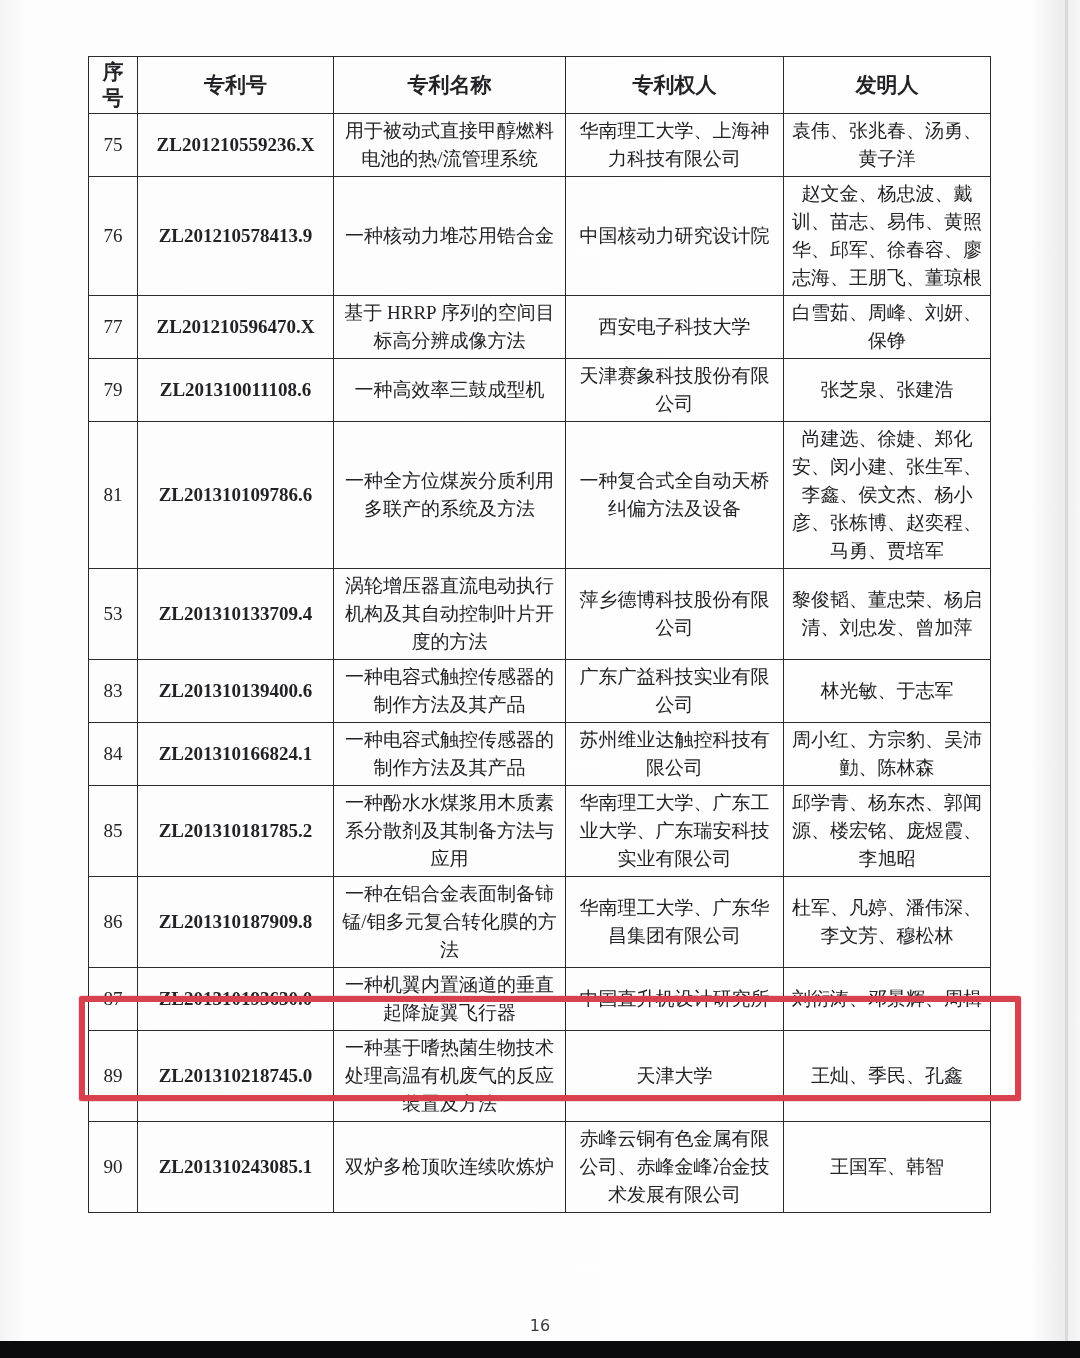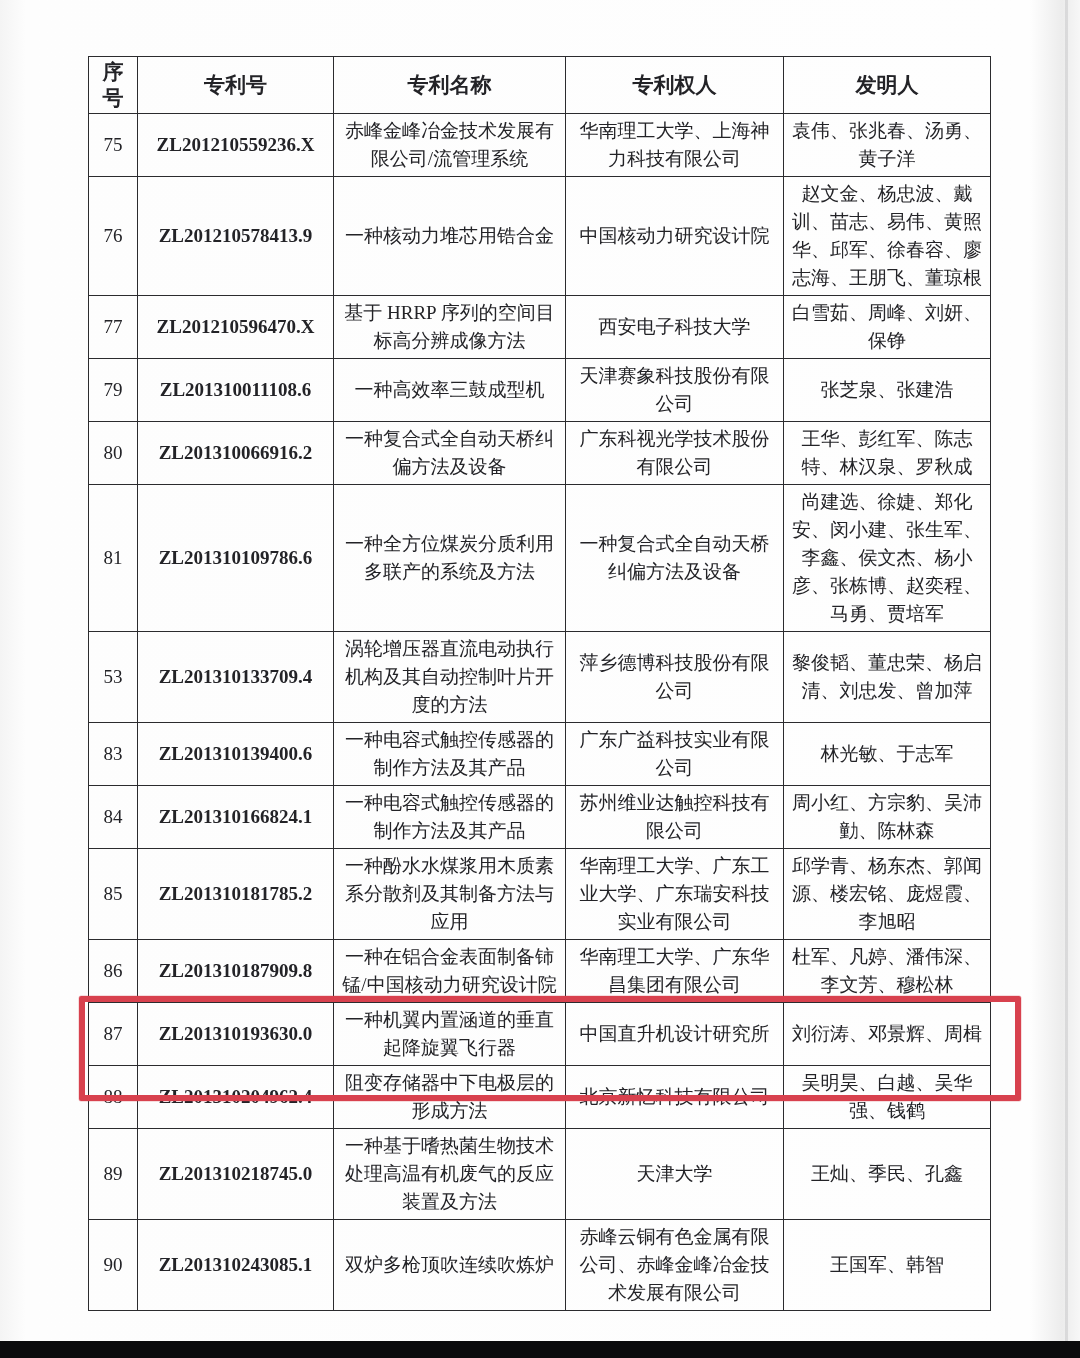--- a/index.html
+++ b/index.html
@@ -98,21 +98,21 @@
         <th>专利号</th>
         <th>专利名称</th>
         <th>专利权人</th>
         <th>发明人</th>
       </tr>
     </thead>
     <tbody>
         <tr>
     <td class="c-no">75</td>
     <td class="c-pat">ZL201210559236.X</td>
-    <td class="c-title">赤峰金峰冶金技术发展有限公司/流管理系统</td>
+    <td class="c-title">用于被动式直接甲醇燃料电池的热/流管理系统</td>
     <td class="c-owner">华南理工大学、上海神力科技有限公司</td>
     <td class="c-inv">袁伟、张兆春、汤勇、黄子洋</td>
   </tr>
         <tr>
     <td class="c-no">76</td>
     <td class="c-pat">ZL201210578413.9</td>
     <td class="c-title">一种核动力堆芯用锆合金</td>
     <td class="c-owner">中国核动力研究设计院</td>
     <td class="c-inv">赵文金、杨忠波、戴训、苗志、易伟、黄照华、邱军、徐春容、廖志海、王朋飞、董琼根</td>
   </tr>
@@ -124,27 +124,20 @@
     <td class="c-inv">白雪茹、周峰、刘妍、保铮</td>
   </tr>
         <tr>
     <td class="c-no">79</td>
     <td class="c-pat">ZL201310011108.6</td>
     <td class="c-title">一种高效率三鼓成型机</td>
     <td class="c-owner">天津赛象科技股份有限公司</td>
     <td class="c-inv">张芝泉、张建浩</td>
   </tr>
         <tr>
-    <td class="c-no">80</td>
-    <td class="c-pat">ZL201310066916.2</td>
-    <td class="c-title">一种复合式全自动天桥纠偏方法及设备</td>
-    <td class="c-owner">广东科视光学技术股份有限公司</td>
-    <td class="c-inv">王华、彭红军、陈志特、林汉泉、罗秋成</td>
-  </tr>
-        <tr>
     <td class="c-no">81</td>
     <td class="c-pat">ZL201310109786.6</td>
     <td class="c-title">一种全方位煤炭分质利用多联产的系统及方法</td>
     <td class="c-owner">一种复合式全自动天桥纠偏方法及设备</td>
     <td class="c-inv">尚建选、徐婕、郑化安、闵小建、张生军、李鑫、侯文杰、杨小彦、张栋博、赵奕程、马勇、贾培军</td>
   </tr>
         <tr>
     <td class="c-no">53</td>
     <td class="c-pat">ZL201310133709.4</td>
     <td class="c-title">涡轮增压器直流电动执行机构及其自动控制叶片开度的方法</td>
@@ -168,53 +161,47 @@
         <tr>
     <td class="c-no">85</td>
     <td class="c-pat">ZL201310181785.2</td>
     <td class="c-title">一种酚水水煤浆用木质素系分散剂及其制备方法与应用</td>
     <td class="c-owner">华南理工大学、广东工业大学、广东瑞安科技实业有限公司</td>
     <td class="c-inv">邱学青、杨东杰、郭闻源、楼宏铭、庞煜霞、李旭昭</td>
   </tr>
         <tr class="highlighted">
     <td class="c-no">86</td>
     <td class="c-pat">ZL201310187909.8</td>
-    <td class="c-title">一种在铝合金表面制备铈锰/中国核动力研究设计院</td>
+    <td class="c-title">一种在铝合金表面制备铈锰/钼多元复合转化膜的方法</td>
     <td class="c-owner">华南理工大学、广东华昌集团有限公司</td>
     <td class="c-inv">杜军、凡婷、潘伟深、李文芳、穆松林</td>
   </tr>
         <tr>
     <td class="c-no">87</td>
     <td class="c-pat">ZL201310193630.0</td>
     <td class="c-title">一种机翼内置涵道的垂直起降旋翼飞行器</td>
     <td class="c-owner">中国直升机设计研究所</td>
     <td class="c-inv">刘衍涛、邓景辉、周楫</td>
   </tr>
         <tr>
-    <td class="c-no">88</td>
-    <td class="c-pat">ZL201310204962.4</td>
-    <td class="c-title">阻变存储器中下电极层的形成方法</td>
-    <td class="c-owner">北京新忆科技有限公司</td>
-    <td class="c-inv">吴明昊、白越、吴华强、钱鹤</td>
-  </tr>
-        <tr>
     <td class="c-no">89</td>
     <td class="c-pat">ZL201310218745.0</td>
     <td class="c-title">一种基于嗜热菌生物技术处理高温有机废气的反应装置及方法</td>
     <td class="c-owner">天津大学</td>
     <td class="c-inv">王灿、季民、孔鑫</td>
   </tr>
         <tr>
     <td class="c-no">90</td>
     <td class="c-pat">ZL201310243085.1</td>
     <td class="c-title">双炉多枪顶吹连续吹炼炉</td>
     <td class="c-owner">赤峰云铜有色金属有限公司、赤峰金峰冶金技术发展有限公司</td>
     <td class="c-inv">王国军、韩智</td>
   </tr>
       </tbody>
   </table>
 
   <div class="highlight-box" style="left: 78.5px; top: 995.5px; width: 930px; height: 93px; border-color: rgb(216, 65, 78); display: block;"></div>
 
+  <div class="page-number">16</div>
 
   <div class="photo-edge-shadow"></div>
   <div class="photo-bottom-edge"></div>
 </div>
 
 </body></html>

